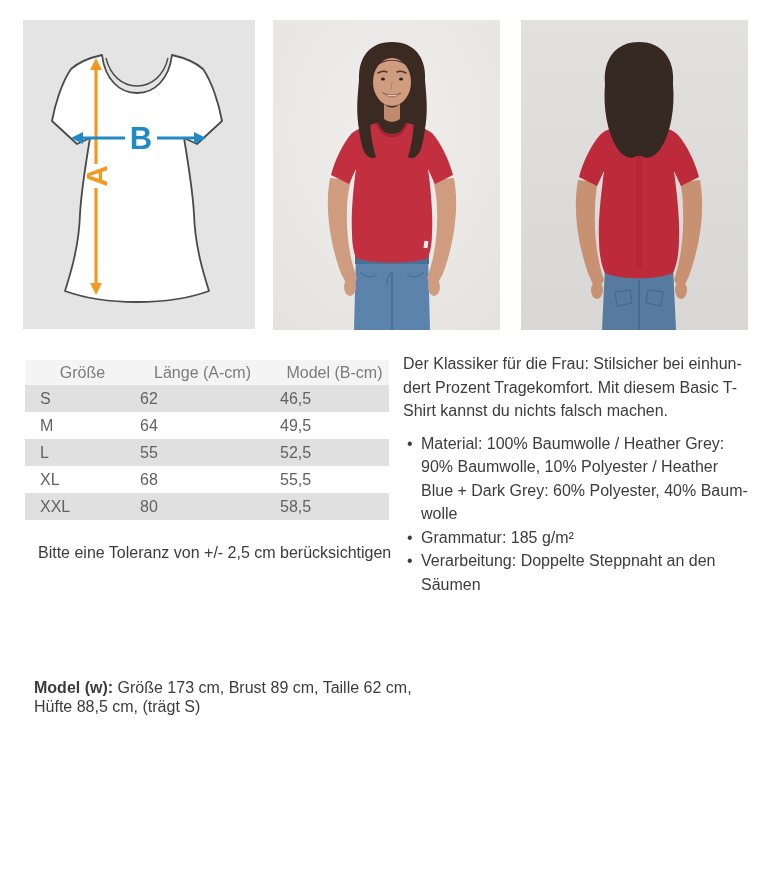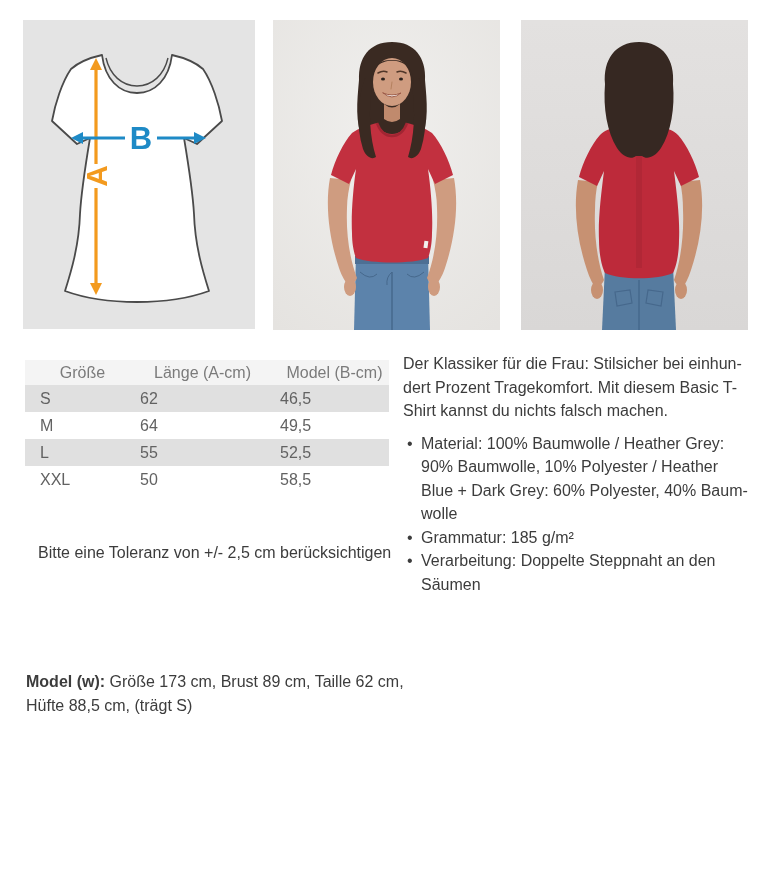--- a/index.html
+++ b/index.html
@@ -22,22 +22,22 @@
     height:25px; padding:0 0 0 15px; background:#f4f4f4;
   }
   .size-table td { color:#626262; height:27px; padding:0 0 0 15px; }
   .size-table tbody tr:nth-child(odd) { background:#e0e0e0; }
 
   .tolerance {
     position:absolute; left:22px; top:528px; margin:16px;
     font-size:16px; color:#3c3c3c;
   }
   .model-info {
-    position:absolute; left:22px; top:666px; width:378px; margin:4px;
-    font-size:16px; line-height:24px; color:#3c3c3c;
+    position:absolute; left:22px; top:666px; width:378px; margin:12px;
+    font-size:16px; line-height:19px; color:#3c3c3c;
   }
   .model-info b { font-weight:bold; }
 
   .description {
     position:absolute; left:403px; top:352px; width:351px;
     font-size:16px; line-height:23.5px; color:#3c3c3c;
   }
   .description .intro { margin:0 0 9px 0; }
   .bullets { list-style:none; margin:0; padding:0; }
   .bullets li { position:relative; padding-left:18px; }
@@ -208,22 +208,27 @@
         <td>M</td>
         <td>64</td>
         <td>49,5</td>
       </tr>
       <tr>
         <td>L</td>
         <td>55</td>
         <td>52,5</td>
       </tr>
       <tr>
+        <td>XL</td>
+        <td>68</td>
+        <td>55,5</td>
+      </tr>
+      <tr>
         <td>XXL</td>
-        <td>50</td>
+        <td>80</td>
         <td>58,5</td>
       </tr>
     </tbody>
   </table>
 
   <p class="tolerance">Bitte eine Toleranz von +/- 2,5 cm berücksichtigen</p>
 
   <p class="model-info"><b>Model (w):</b> <span>Größe 173 cm, Brust 89 cm, Taille 62 cm, Hüfte 88,5 cm, (trägt S)</span></p>
 
   <div class="description">

